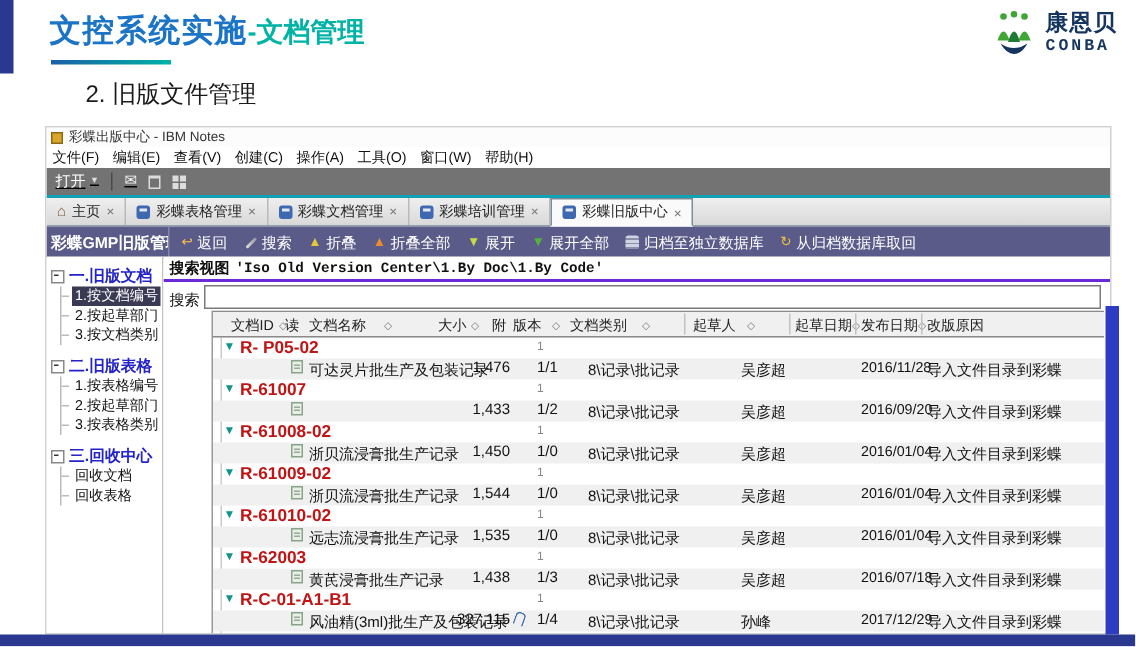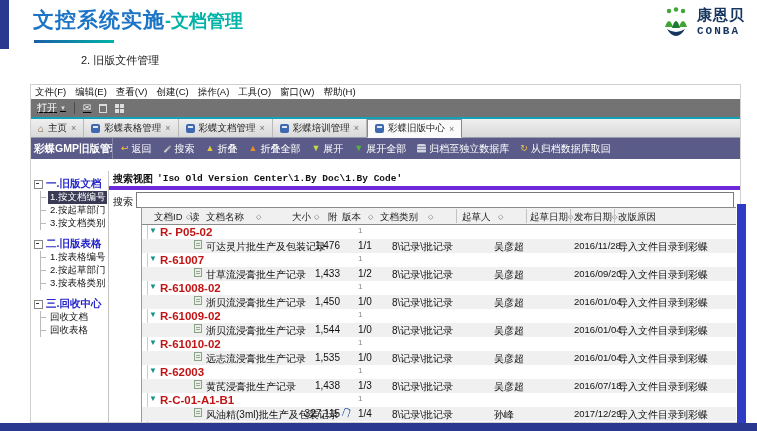--- a/index.html
+++ b/index.html
@@ -7,21 +7,21 @@
          font-family:"Liberation Sans","DejaVu Sans",sans-serif;}
   
   .corner-bar{position:absolute;left:0;top:0;width:9px;height:49px;background:#2B3890;}
   .bottom-bar{position:absolute;left:0;top:423px;width:757px;height:8px;background:#2B3890;z-index:50;}
   .right-strip{position:absolute;left:737px;top:204px;width:9px;height:219px;background:#2E3CC4;z-index:40;}
   .title-row{position:absolute;left:33px;top:6px;white-space:nowrap;}
   .t-main{font-size:21px;font-weight:bold;color:#1B74C5;letter-spacing:1px;}
   .t-sub{font-size:18px;font-weight:bold;color:#00B3A6;}
   .t-underline{position:absolute;left:1px;top:34px;width:80px;height:3px;
                background:linear-gradient(90deg,#1B5FA8,#00B3A6);}
-  .subtitle{position:absolute;left:81px;top:53px;font-size:11px;color:#1a1a1a;}
+  .subtitle{position:absolute;left:57px;top:53px;font-size:16px;color:#1a1a1a;}
   .logo{position:absolute;right:12px;top:6px;display:flex;align-items:center;gap:4px;}
   .logo-text div:first-child{font-size:15px;font-weight:bold;color:#15355E;letter-spacing:1px;}
   .logo-text div:last-child{font-size:11px;font-weight:bold;color:#15355E;letter-spacing:2px;font-family:Liberation Mono, monospace;}
   
   .notes-window{position:absolute;left:30px;top:84px;width:711px;height:339px;background:#fff;
                 border:1px solid #d0d0d0;box-sizing:border-box;overflow:hidden;font-size:10px;}
   .titlebar{height:13px;display:flex;align-items:center;gap:4px;padding-left:3px;background:#fcfcfc;}
   .app-ic{width:8px;height:8px;background:#D9A52B;border:1px solid #8a6a14;box-sizing:border-box;}
   .titlebar .wt{font-size:9px;color:#333;}
   .menubar{height:14px;display:flex;align-items:center;gap:9px;padding-left:4px;background:#fff;}
@@ -65,21 +65,21 @@
   .pmbox{width:7px;height:7px;border:1px solid #888;position:relative;background:#fff;flex:0 0 auto;}
   .pmbox:after{content:"";position:absolute;left:1px;top:2px;width:3px;height:1px;background:#333;}
   .tsec-h .lbl{font-size:10.5px;font-weight:bold;color:#2424C8;white-space:nowrap;}
   .tkids{margin-left:6px;border-left:1px solid #bbb;padding-left:0;}
   .tkid{display:flex;align-items:center;height:13px;font-size:9.5px;color:#111;white-space:nowrap;}
   .tkid:before{content:"";width:5px;height:1px;background:#bbb;margin-right:2px;}
   .tkid .s{padding:0 2px;}
   .tkid.sel .s{background:#3A3A55;color:#fff;}
   
   .content{flex:1;position:relative;background:#fff;overflow:hidden;}
-  .svrow{height:15px;border-bottom:4px solid #6d28d9;display:flex;align-items:center;gap:4px;padding-left:4px;}
+  .svrow{height:15px;border-bottom:2px solid #6d28d9;display:flex;align-items:center;gap:4px;padding-left:4px;}
   .svrow .b{font-size:10px;font-weight:bold;color:#111;}
   .svrow .p{font-family:"Liberation Mono","DejaVu Sans Mono",monospace;font-size:9.5px;font-weight:bold;color:#111;}
   .searchrow{height:21px;position:relative;}
   .searchrow .lbl{position:absolute;left:4px;top:5px;font-size:10px;color:#111;}
   .searchrow input{position:absolute;left:27px;top:2px;right:6px;height:14px;border:1px solid #7a7a7a;
                    background:#fff;font-size:10px;padding:0 2px;}
   .tbl{position:absolute;left:32px;top:36px;right:4px;bottom:0;border-left:1px solid #999;overflow:hidden;}
   .gutter-line{position:absolute;left:5px;top:0;bottom:0;width:1px;background:#ccc;}
   .thead{position:relative;height:16px;background:#F0F0F0;border-top:1px solid #8a8a8a;border-bottom:1px solid #8a8a8a;}
   .thead span{position:absolute;top:3px;font-size:9.5px;color:#222;white-space:nowrap;}
@@ -131,20 +131,24 @@
       <path d="M20 20 q4 -12 8 0 z" fill="#3FA535"></path>
       <path d="M8 22 q9 6 18 0 q-4 7 -9 7 q-5 0 -9 -7 z" fill="#15355E"></path>
     </svg>
     <div class="logo-text">
       <div>康恩贝</div>
       <div>CONBA</div>
     </div>
   </div>
 
   <div class="notes-window">
+    <div class="titlebar">
+      <span class="app-ic"></span>
+      <span class="wt">彩蝶出版中心 - IBM Notes</span>
+    </div>
 
     <div class="menubar">
       <span>文件(F)</span>
       <span>编辑(E)</span>
       <span>查看(V)</span>
       <span>创建(C)</span>
       <span>操作(A)</span>
       <span>工具(O)</span>
       <span>窗口(W)</span>
       <span>帮助(H)</span>
@@ -342,21 +346,20 @@
             <span class="dreason">导入文件目录到彩蝶</span>
           </div>
 
           <div class="trow parent">
             <span class="exp">▼</span>
             <span class="code">R-61007</span>
             <span class="cnt">1</span>
           </div>
           <div class="trow child">
             <span class="doc-ic"></span>
-            <span class="dname">甘草流浸膏批生产记录</span>
             <span class="dsize">1,433</span>
             <span class="dver">1/2</span>
             <span class="dcat">8\记录\批记录</span>
             <span class="ddrafter">吴彦超</span>
             <span class="ddate">2016/09/20</span>
             <span class="dreason">导入文件目录到彩蝶</span>
           </div>
 
           <div class="trow parent">
             <span class="exp">▼</span>

